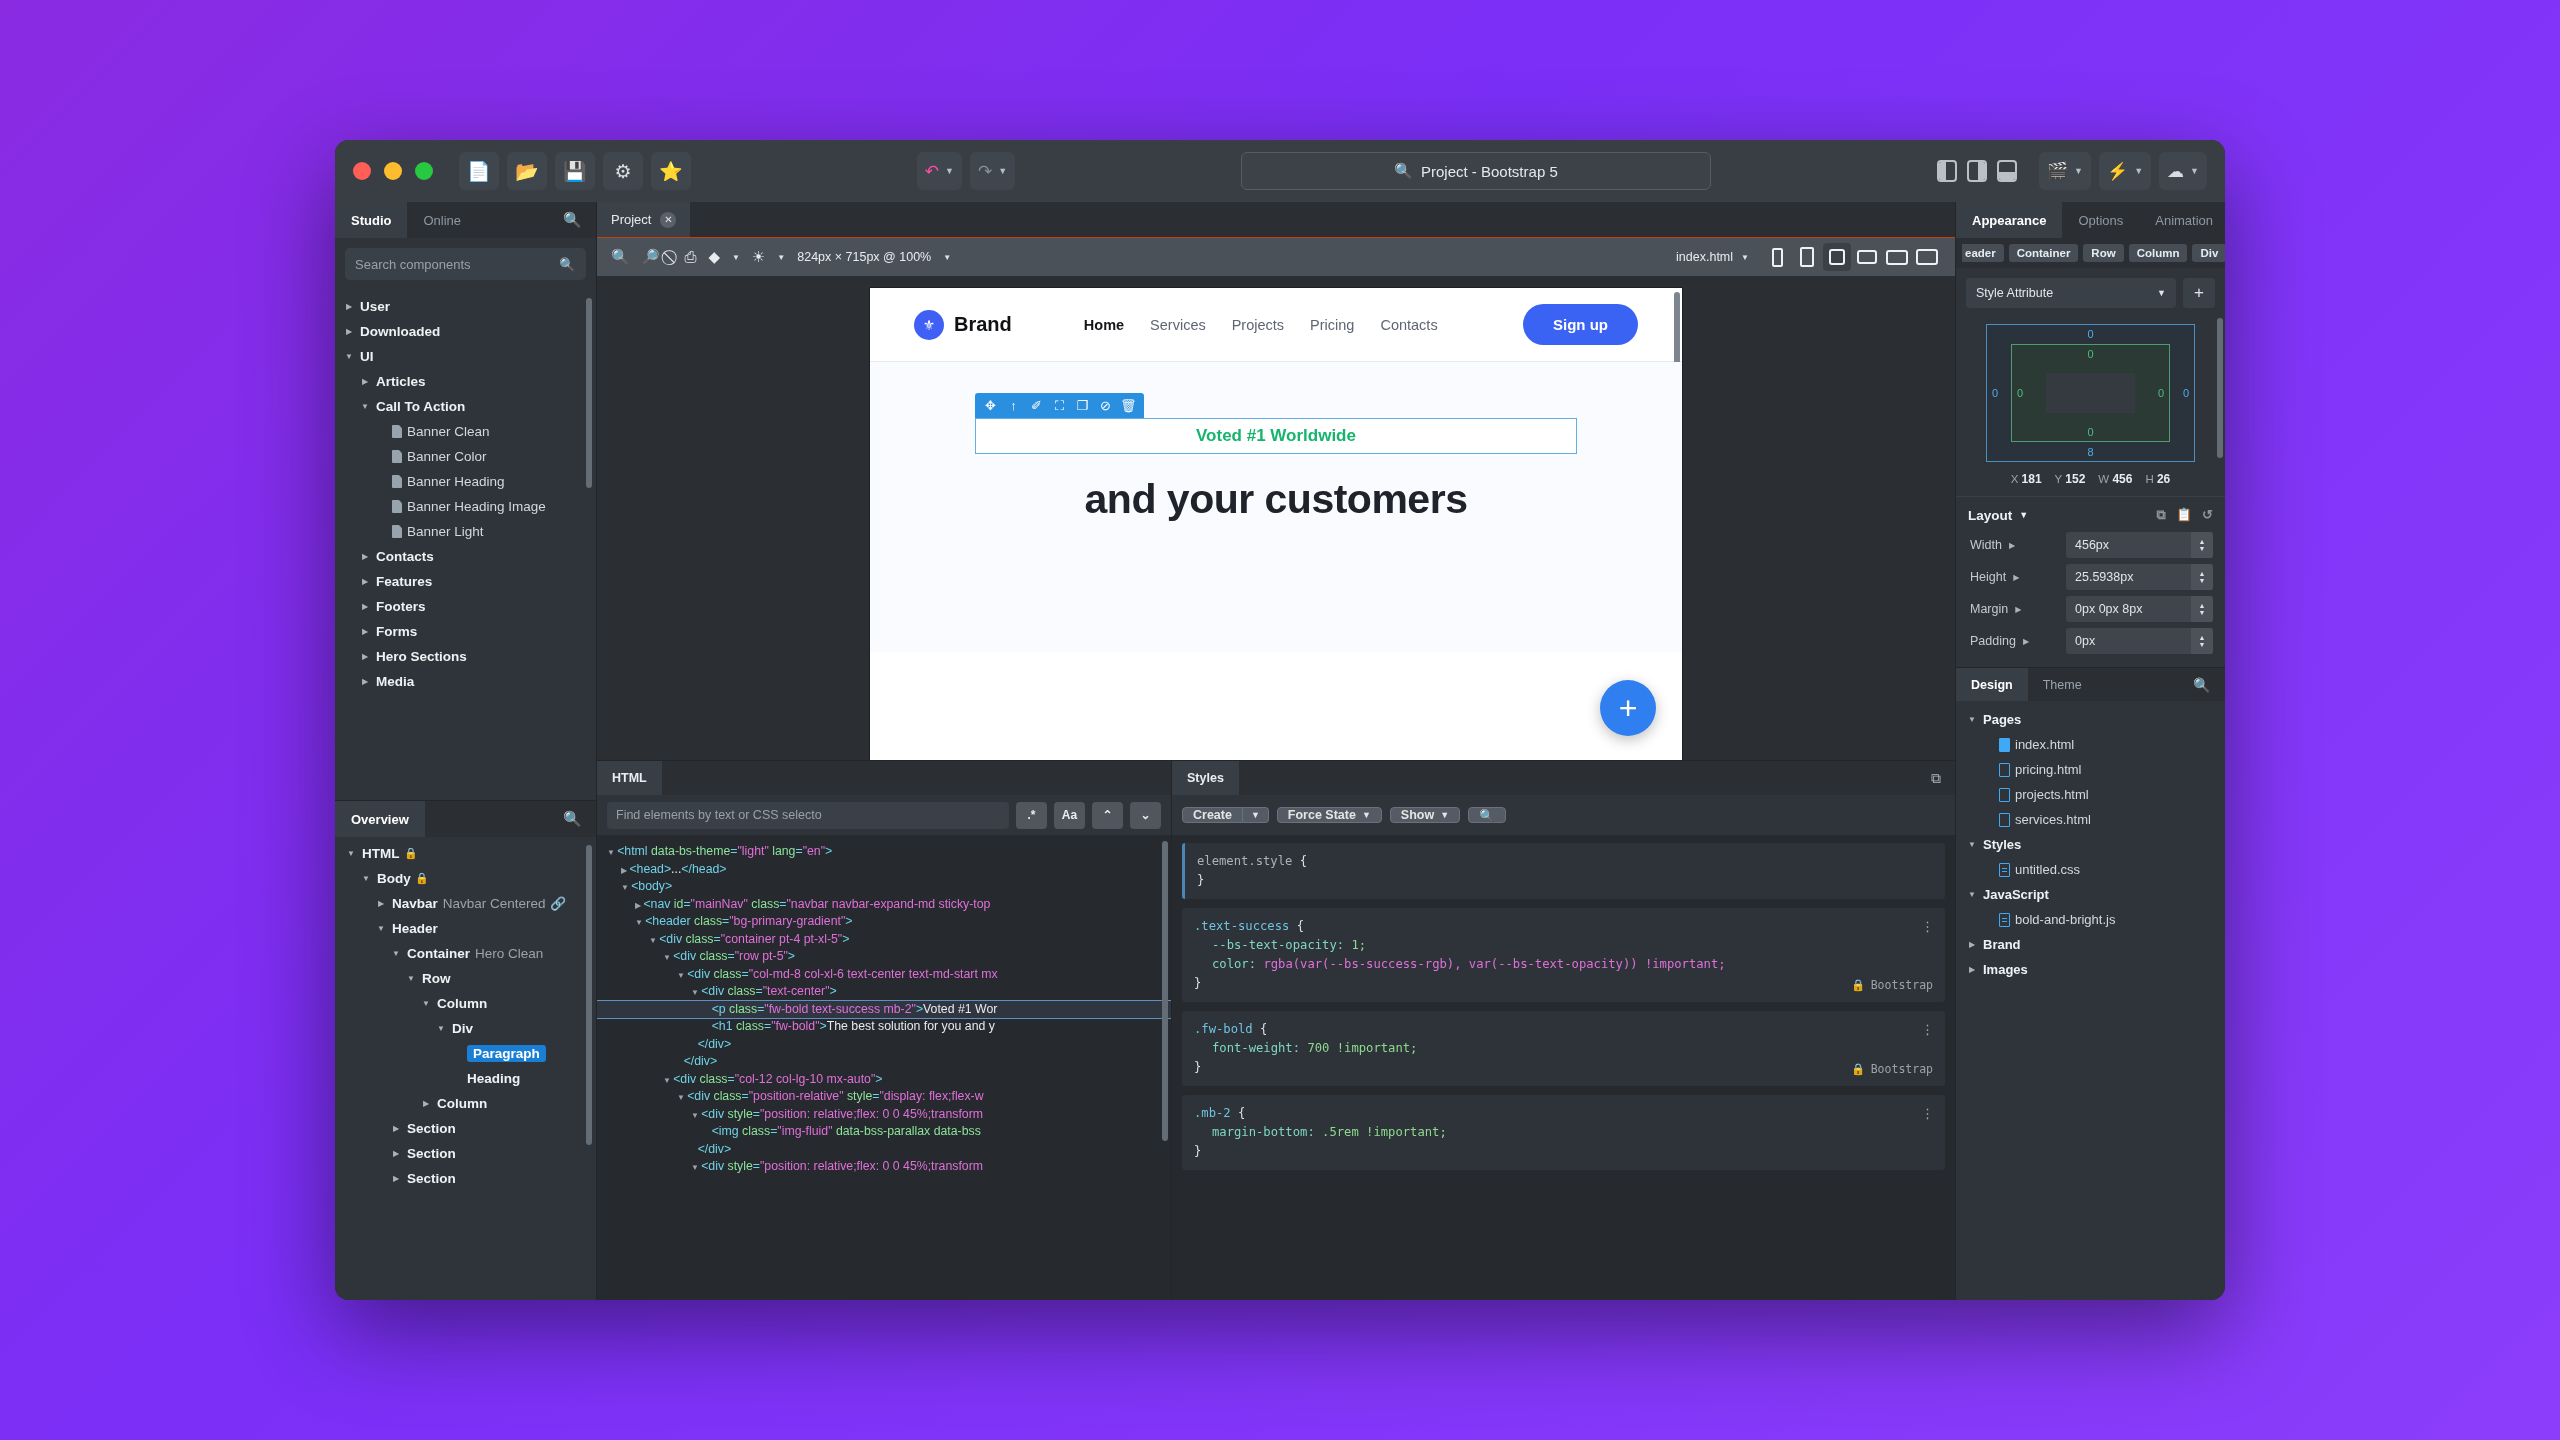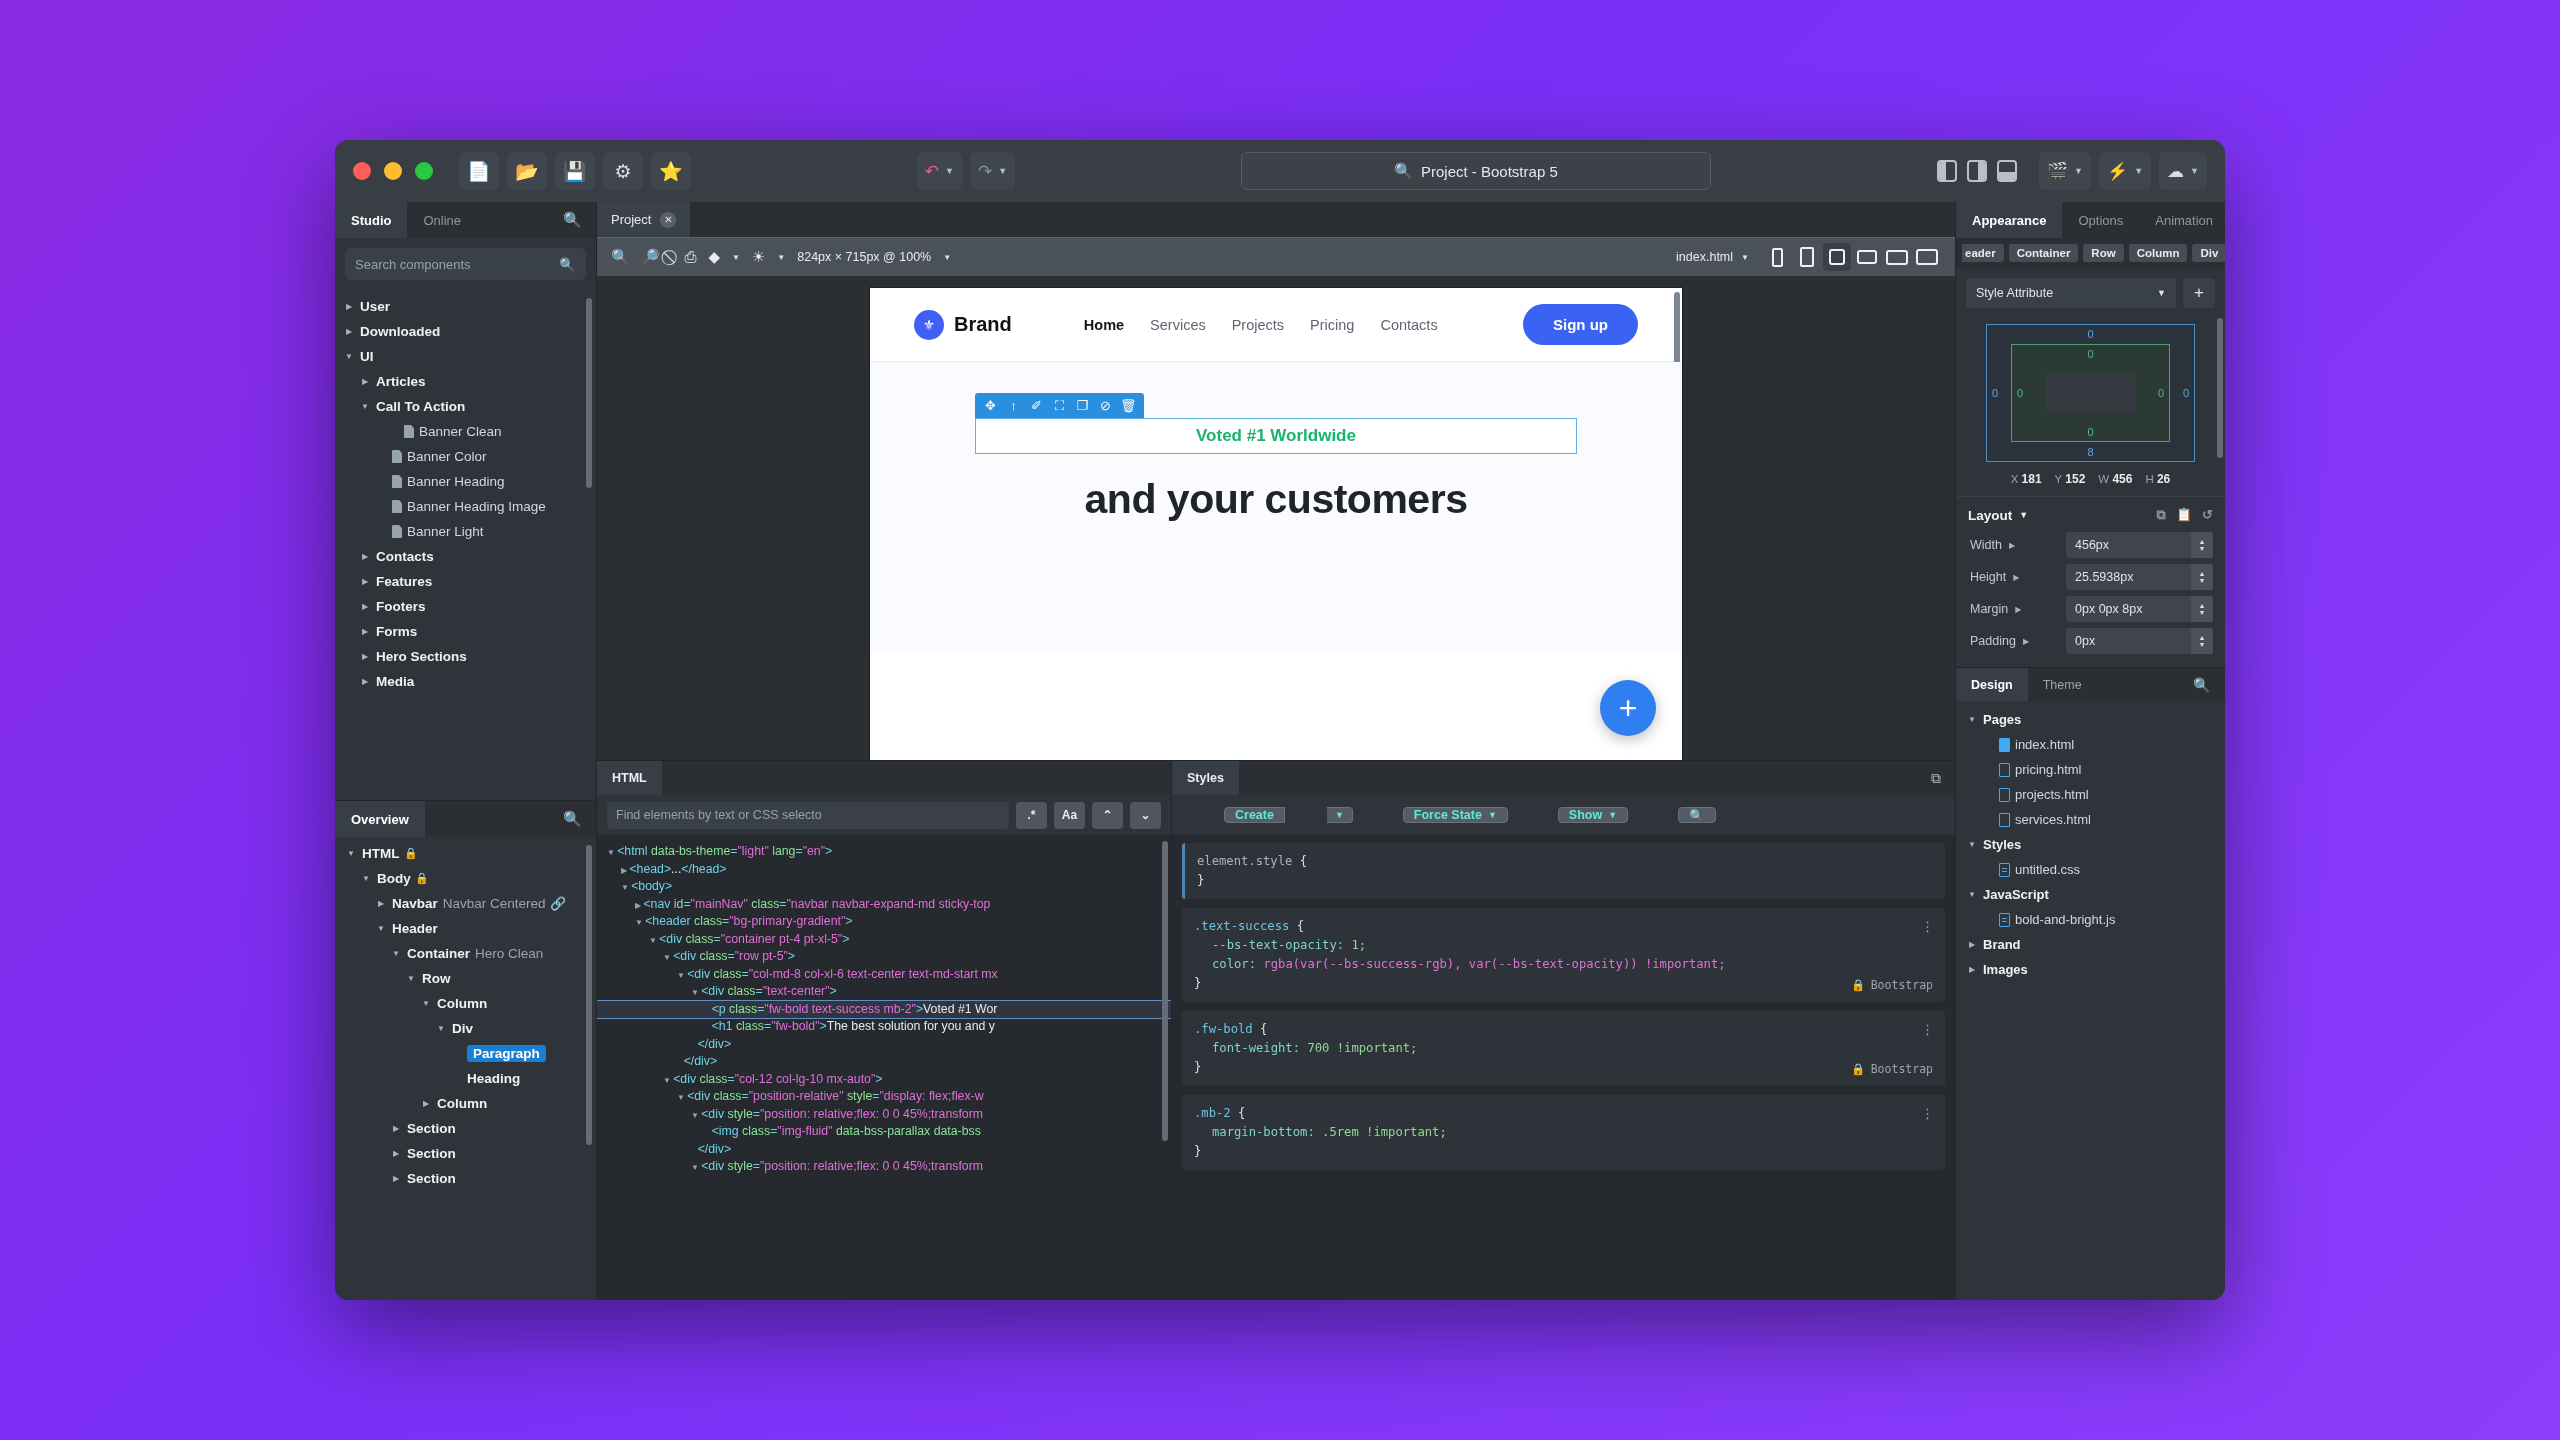--- a/index.html
+++ b/index.html
@@ -275,24 +275,23 @@
   .c-punc { color: #6fd3e8; }
   .sel-line { background: #2f3640; outline: 1px solid #5f8fc4; }
 
   .styles-toolbar {
     height: 40px; display: flex; align-items: center; gap: 8px;
     padding: 0 10px; background: #2f343a;
   }
   .sbtn {
     height: 16px; padding: 0 10px; border-radius: 4px;
     background: linear-gradient(#5a6views, #4d535b);
-    background: #545b64; color: #5eead4; font-size: 12.5px; font-weight: bold;
+    background: #545b64; color: #e5e5e5; font-size: 12.5px; font-weight: bold;
     display: flex; align-items: center; gap: 6px;
     border: 1px solid #6a717a;
-    margin-left: 42px;
   }
   .sbtn-split { padding: 0 8px; border-left: none; }
   .css-area {
     flex: 1; background: #26292e; overflow: hidden; padding: 8px 10px;
     font-family: "DejaVu Sans Mono", monospace; font-size: 12.2px; line-height: 19px;
   }
   .css-block {
     background: #2e3339; border-radius: 3px; padding: 9px 12px; margin-bottom: 9px;
     position: relative;
   }
@@ -495,21 +494,21 @@
             <span class="t-bold">UI</span>
           </div>
           <div class="tree-row" style="padding-left: 24px;">
             <span class="arrow">▶</span>
             <span class="t-bold">Articles</span>
           </div>
           <div class="tree-row" style="padding-left: 24px;">
             <span class="arrow">▼</span>
             <span class="t-bold">Call To Action</span>
           </div>
-          <div class="tree-row" style="padding-left: 52px;">
+          <div class="tree-row" style="padding-left: 40px;">
             <span class="arrow empty"></span>
             <span class="doc-ico"></span>
             <span class="t-plain">Banner Clean</span>
           </div>
           <div class="tree-row" style="padding-left: 40px;">
             <span class="arrow empty"></span>
             <span class="doc-ico"></span>
             <span class="t-plain">Banner Color</span>
           </div>
           <div class="tree-row" style="padding-left: 40px;">

